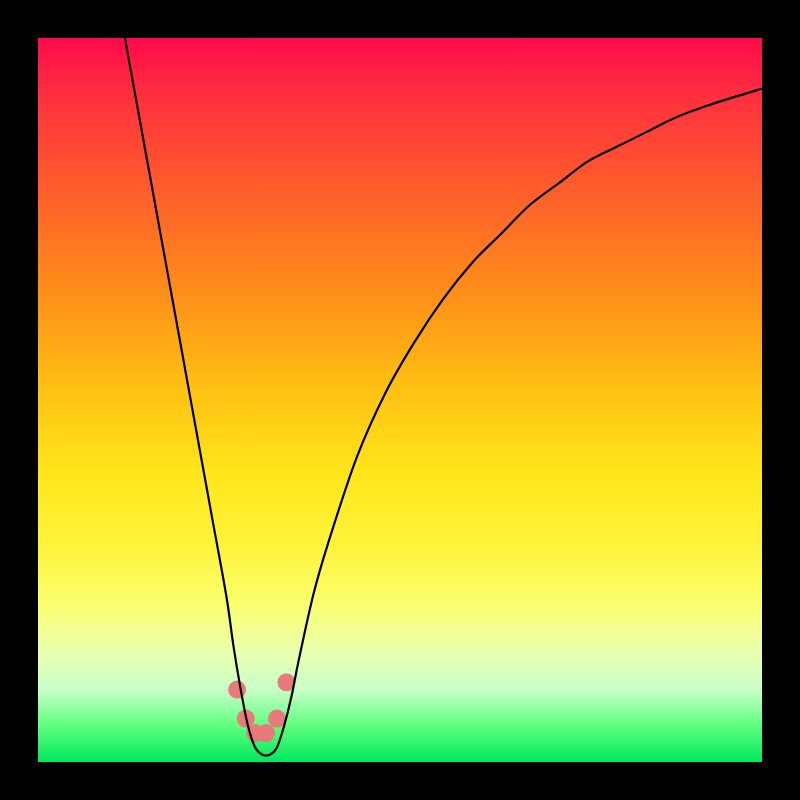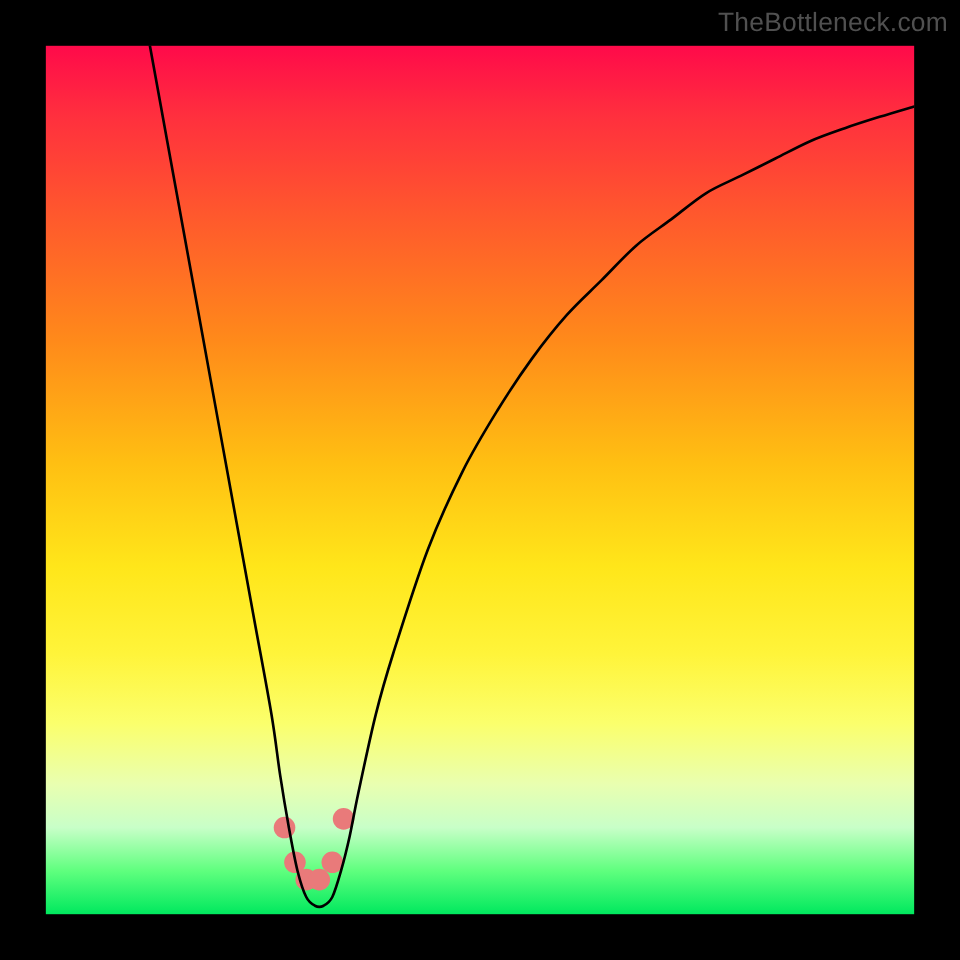--- a/index.html
+++ b/index.html
@@ -61,21 +61,20 @@
     left: 0; top: 0;
     width: 724px;
     height: 724px;
     overflow: visible;
   }
 </style>
 </head>
 <body>
 
 <div class="frame">
-  <div class="watermark">TheBottleneck.com</div>
   <div class="plot">
     <div class="gradient"></div>
     <svg class="curve" viewBox="0 0 724 724" preserveAspectRatio="none">
       <g id="markers-group">
           <circle cx="199.10" cy="651.60" r="9" fill="#e97a7a"></circle>
           <circle cx="207.79" cy="680.56" r="9" fill="#e97a7a"></circle>
           <circle cx="217.20" cy="695.04" r="9" fill="#e97a7a"></circle>
           <circle cx="228.06" cy="695.04" r="9" fill="#e97a7a"></circle>
           <circle cx="238.92" cy="680.56" r="9" fill="#e97a7a"></circle>
           <circle cx="248.33" cy="644.36" r="9" fill="#e97a7a"></circle>

